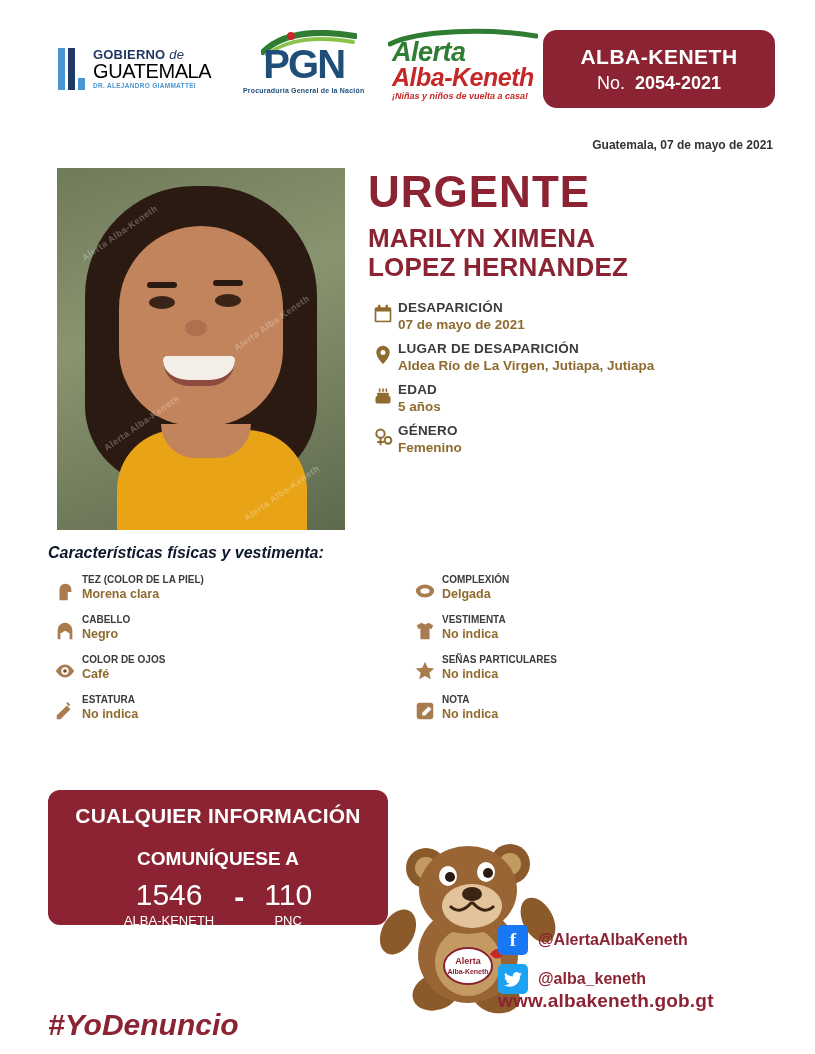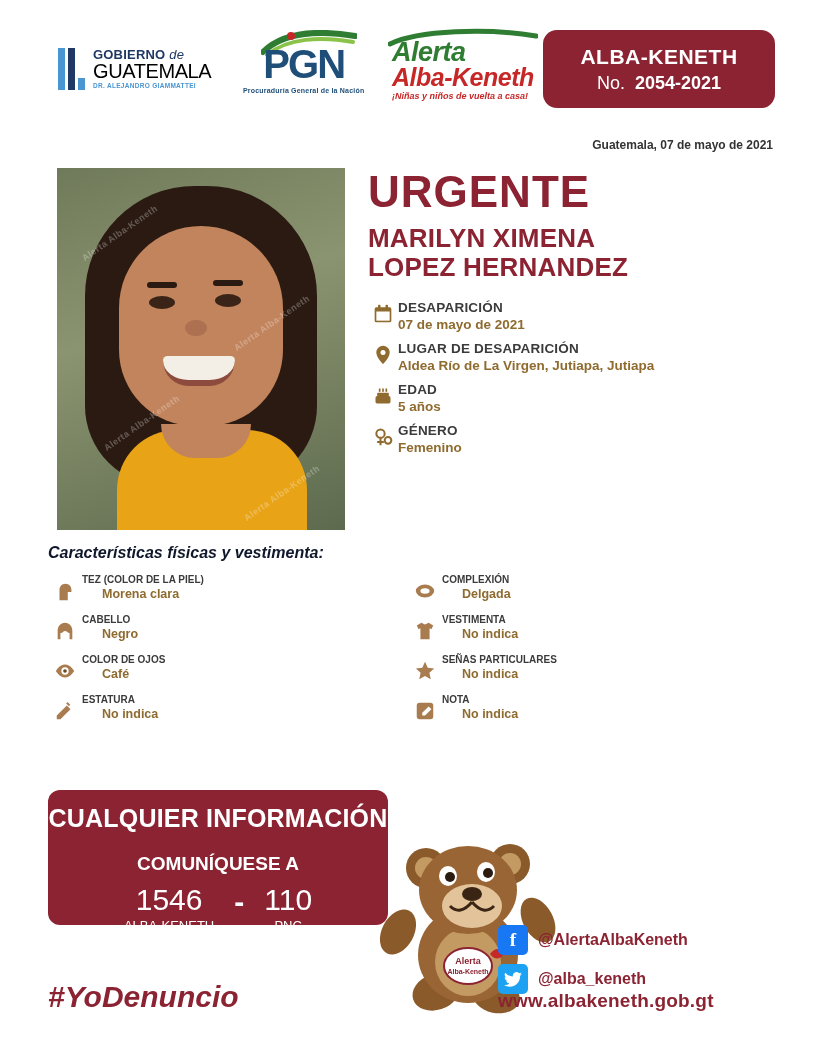--- a/index.html
+++ b/index.html
@@ -95,39 +95,39 @@
     position: absolute; left: 48px; top: 544px;
     font-size: 16px; font-weight: 800; color: #0f172a; font-style: italic;
   }
   .carac-grid {
     position: absolute; left: 48px; top: 574px; width: 720px;
     display: grid; grid-template-columns: 350px 360px; column-gap: 10px; row-gap: 6px;
   }
   .citem { display: flex; align-items: flex-start; }
   .citem .ic { width: 34px; flex: 0 0 34px; height: 34px; display:flex; align-items:center; justify-content:center; }
   .citem .lbl { font-size: 10px; font-weight: 800; color: #3b3b3b; }
-  .citem .val { font-size: 12.5px; font-weight: 700; color: #8f6b2f; margin-top: 2px; margin-left: 20px; }
+  .citem .val { font-size: 12.5px; font-weight: 700; color: #8f6b2f; margin-top: 2px; }
 
   
   .info-box {
     position: absolute; left: 48px; top: 790px;
     width: 340px; height: 135px;
     background: #8b2332; border-radius: 12px; color: #fff;
     text-align: center; padding-top: 14px;
   }
-  .info-box .l1 { font-size: 25px; font-weight: 800; letter-spacing:.2px; }
+  .info-box .l1 { font-size: 21px; font-weight: 800; letter-spacing:.2px; }
   .info-box .l2 { font-size: 19px; font-weight: 800; margin-top: 20px; }
   .phones { display:flex; align-items:flex-start; justify-content:center; margin-top: 10px; gap: 20px; }
   .pnum { text-align: center; }
   .pnum .n { font-size: 30px; font-weight: 500; line-height: 1; }
   .pnum .s { font-size: 13px; margin-top: 3px; }
   .dash { font-size: 30px; font-weight: 700; line-height: 1; padding-top: 2px; }
 
   .hashtag {
-    position: absolute; left: 48px; top: 980px;
+    position: absolute; left: 48px; top: 1008px;
     font-size: 30px; font-weight: 800; color: #8b2332; font-style: italic;
   }
 
   .social { position: absolute; left: 498px; top: 925px; }
   .srow { display: flex; align-items: center; margin-bottom: 9px; }
   .sicon { width: 30px; height: 30px; border-radius: 5px; display:flex; align-items:center; justify-content:center; color:#fff; font-weight:800; font-size:19px; margin-right:10px; }
   .sicon.fb { background:#1877f2; font-family:"Liberation Serif",serif; }
   .sicon.tw { background:#1da1f2; }
   .shandle { font-size: 16px; font-weight: 700; color: #8b2332; }
   .website { position:absolute; left: 498px; top: 990px; font-size: 19px; font-weight: 800; color:#8b2332; letter-spacing:.2px;}

